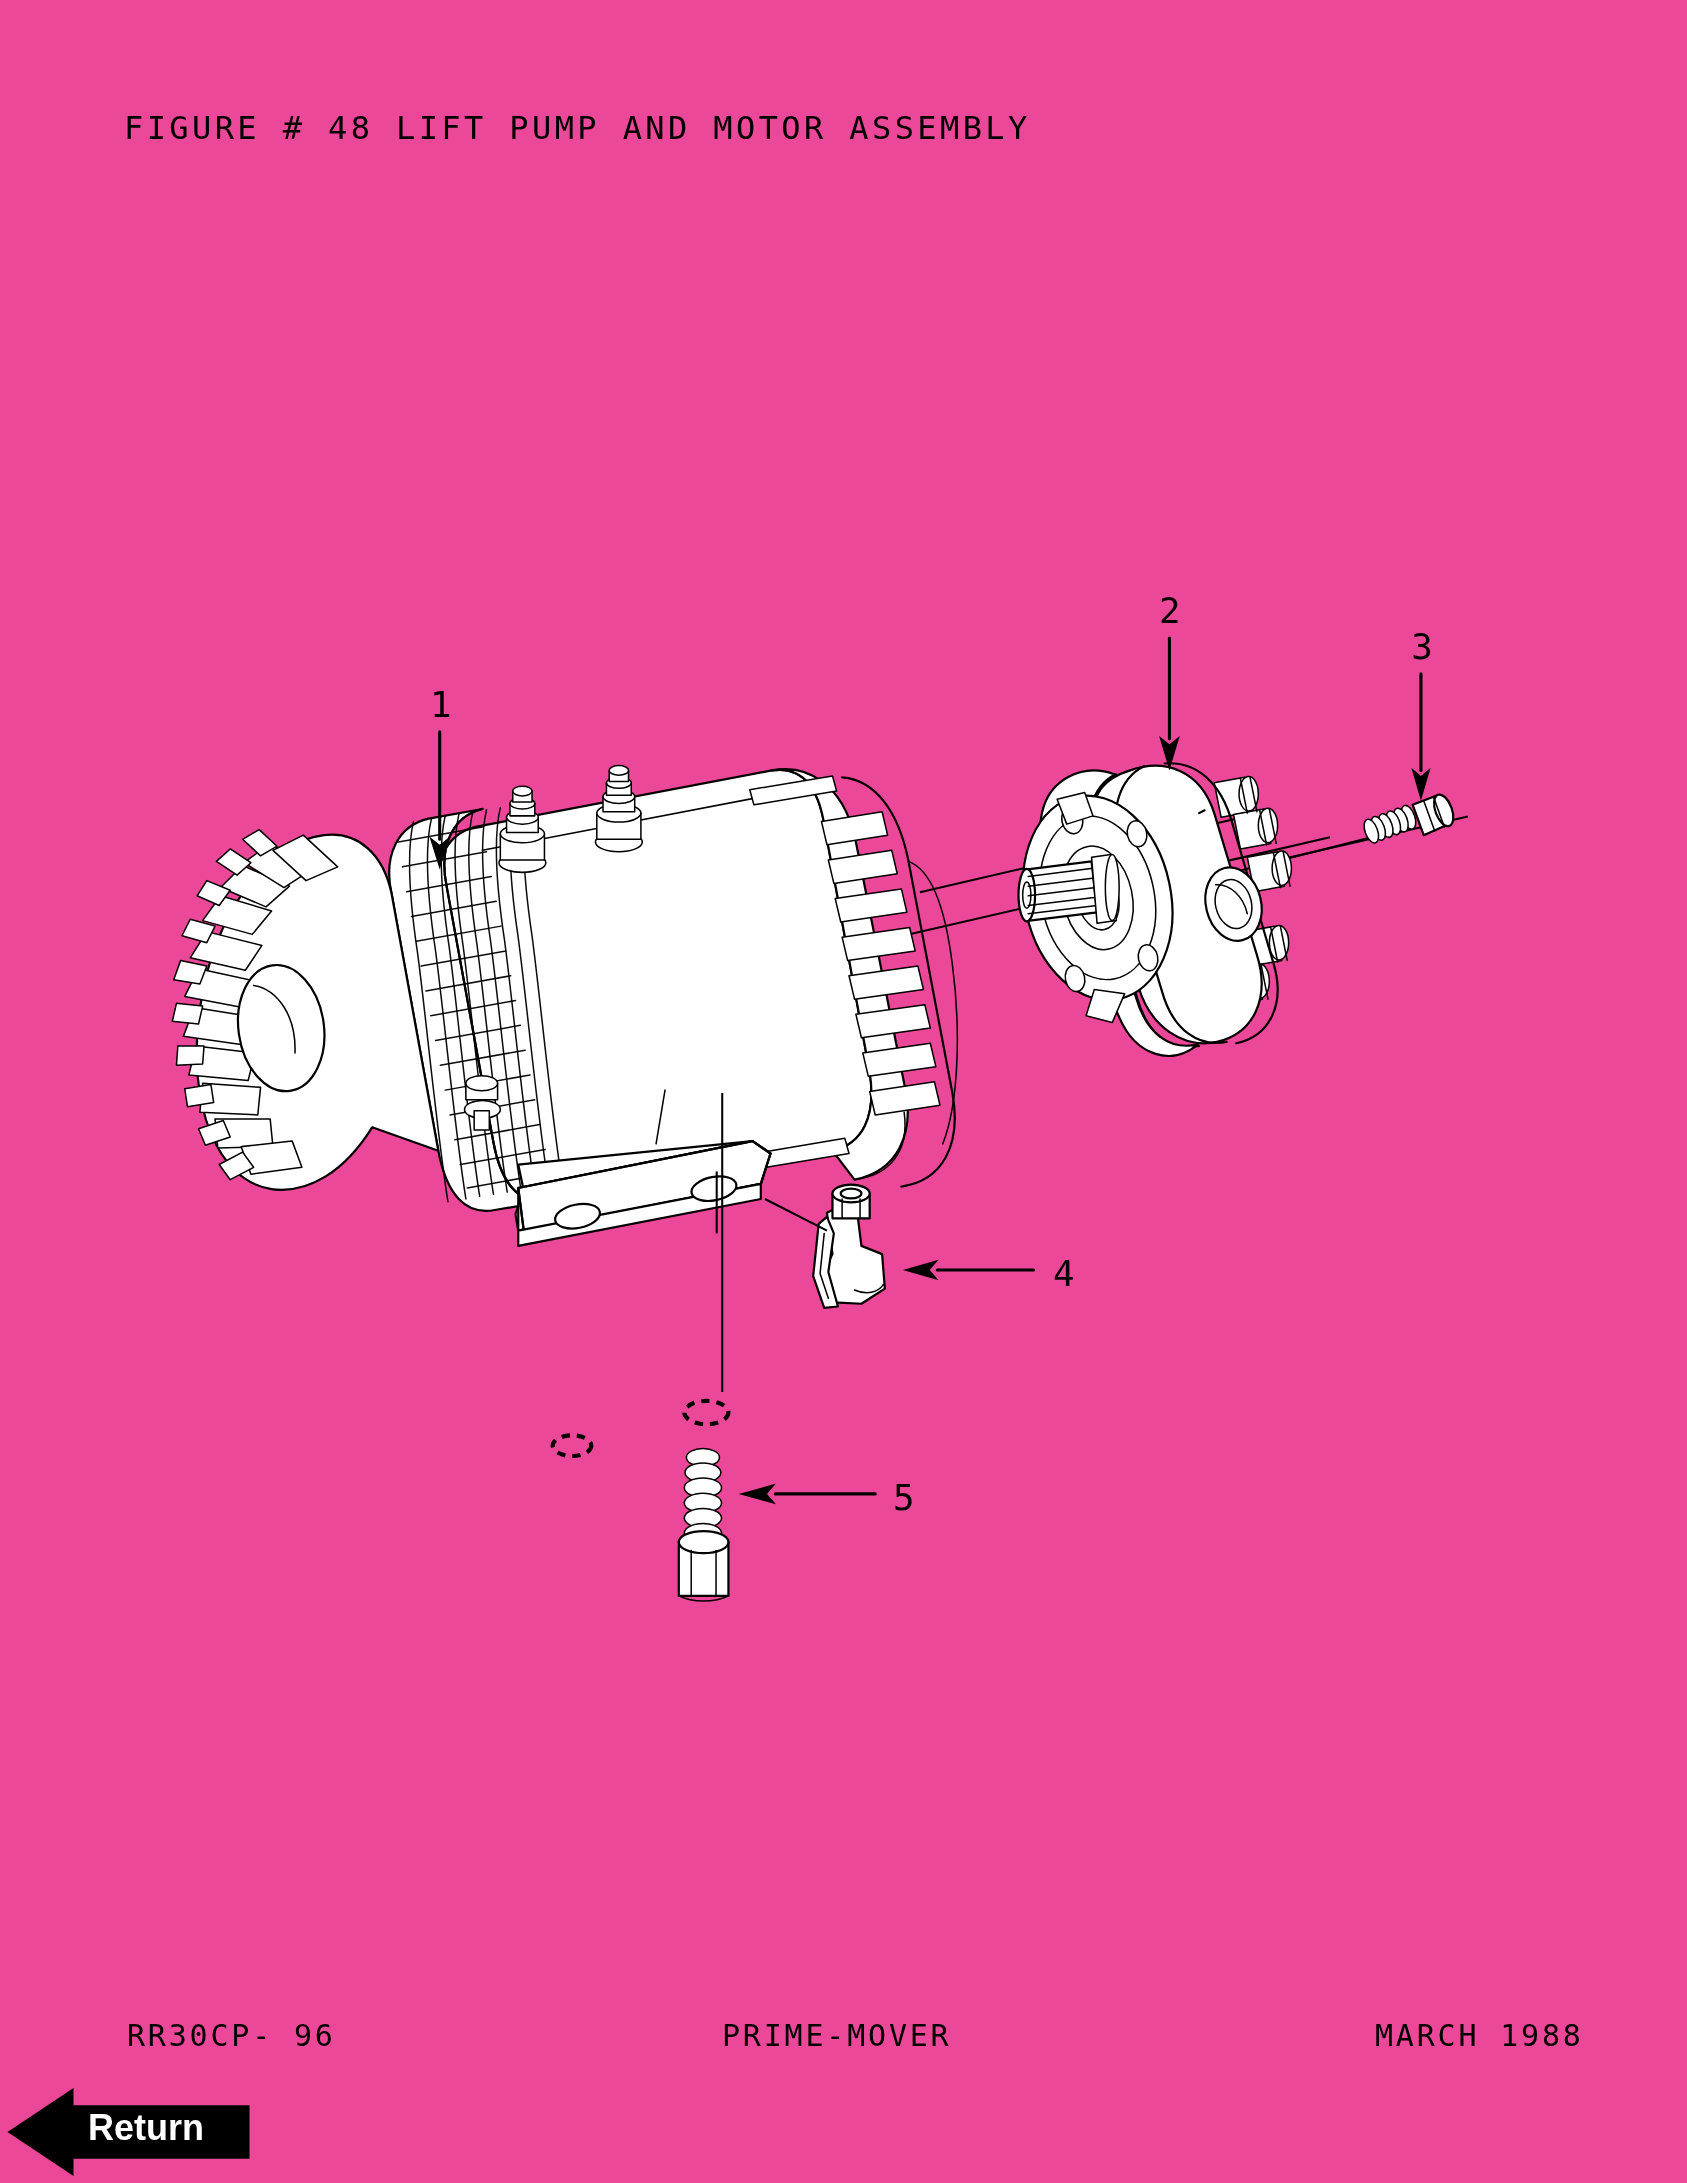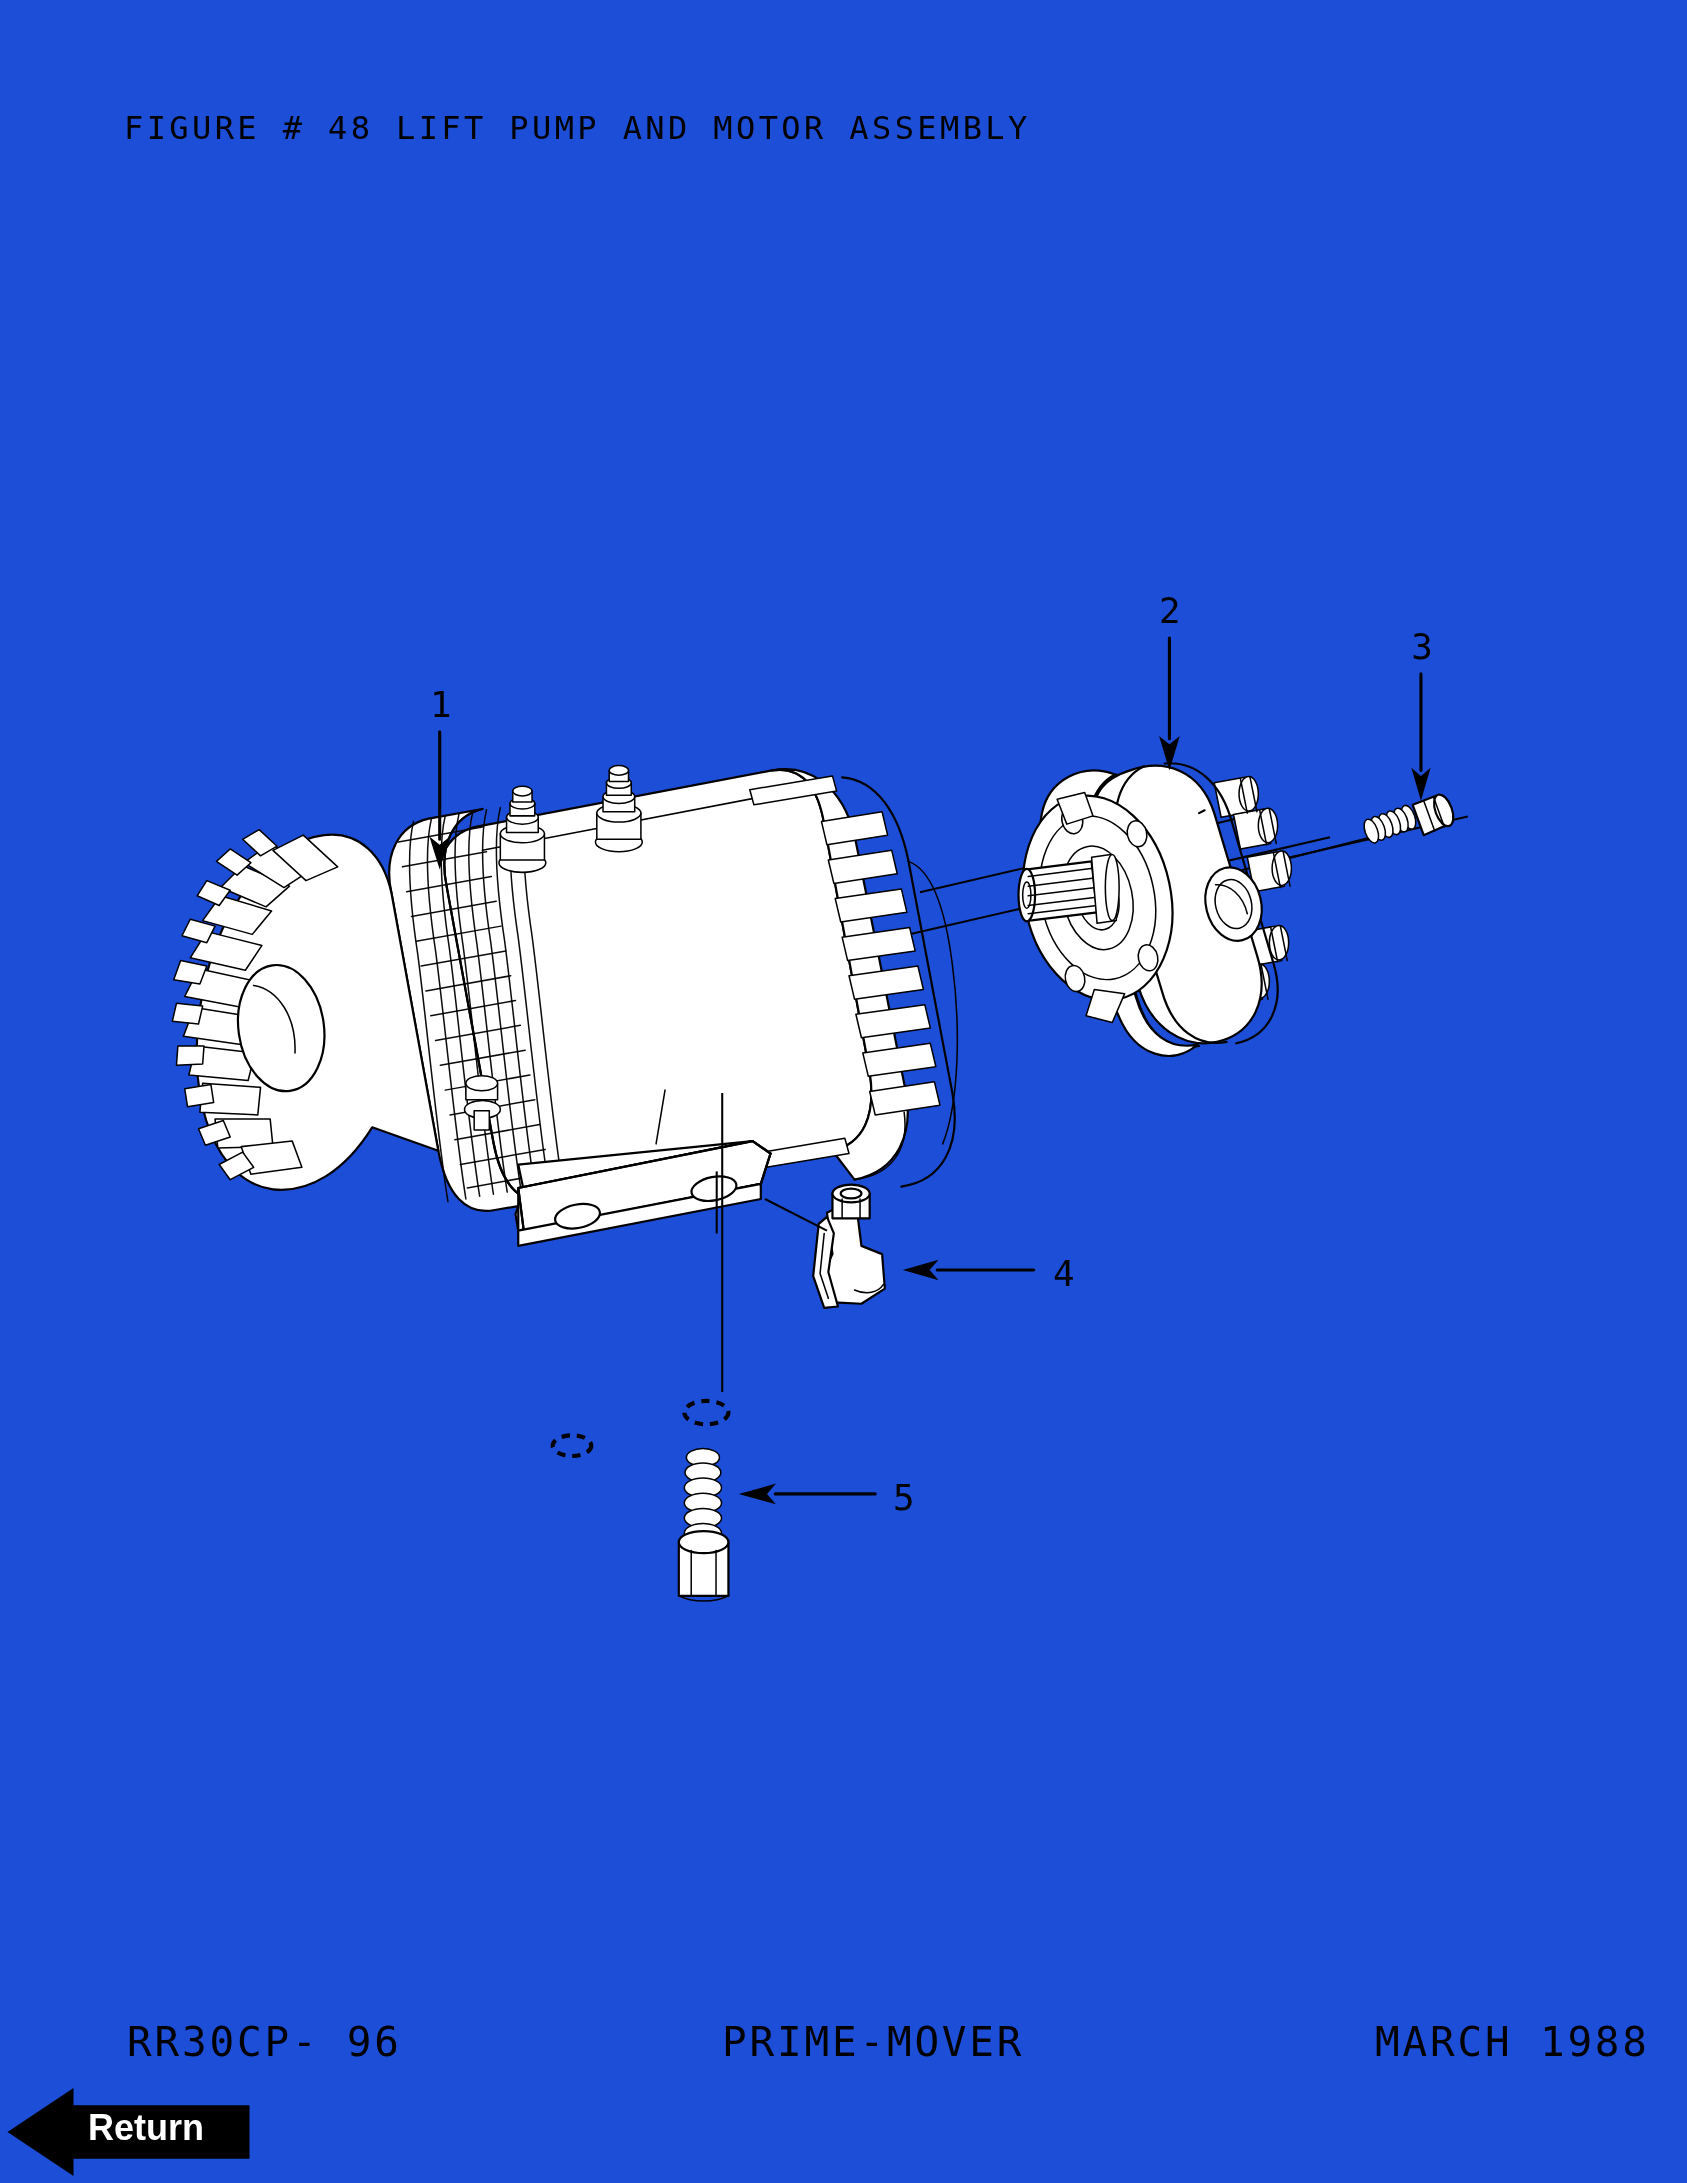--- a/index.html
+++ b/index.html
@@ -12,21 +12,21 @@
     width: 1687px;
     height: 2183px;
     position: relative;
     font-family: "DejaVu Sans Mono", "Liberation Mono", monospace;
     overflow: hidden;
   }
 
   #page {
     position: absolute;
     inset: 0;
-    background: #1d4ed8;
+    background: #ec4899;
   }
 
   
   .fig-title {
     position: absolute;
     left: 124px;
     top: 109px;
     font-family: "DejaVu Sans Mono", "Liberation Mono", monospace;
     font-size: 32px;
     letter-spacing: 3.4px;
@@ -41,21 +41,21 @@
     left: 0;
     top: 2018px;
     width: 1687px;
     height: 41px;
   }
   .footer-left,
   .footer-center,
   .footer-right {
     position: absolute;
     font-family: "DejaVu Sans Mono", "Liberation Mono", monospace;
-    font-size: 41px;
+    font-size: 30px;
     letter-spacing: 2.8px;
     color: #000000;
     white-space: nowrap;
     top: 0;
   }
   .footer-left   { left: 127px; }
   .footer-center { left: 722px; }
   .footer-right  { left: 1375px; }
 
   

